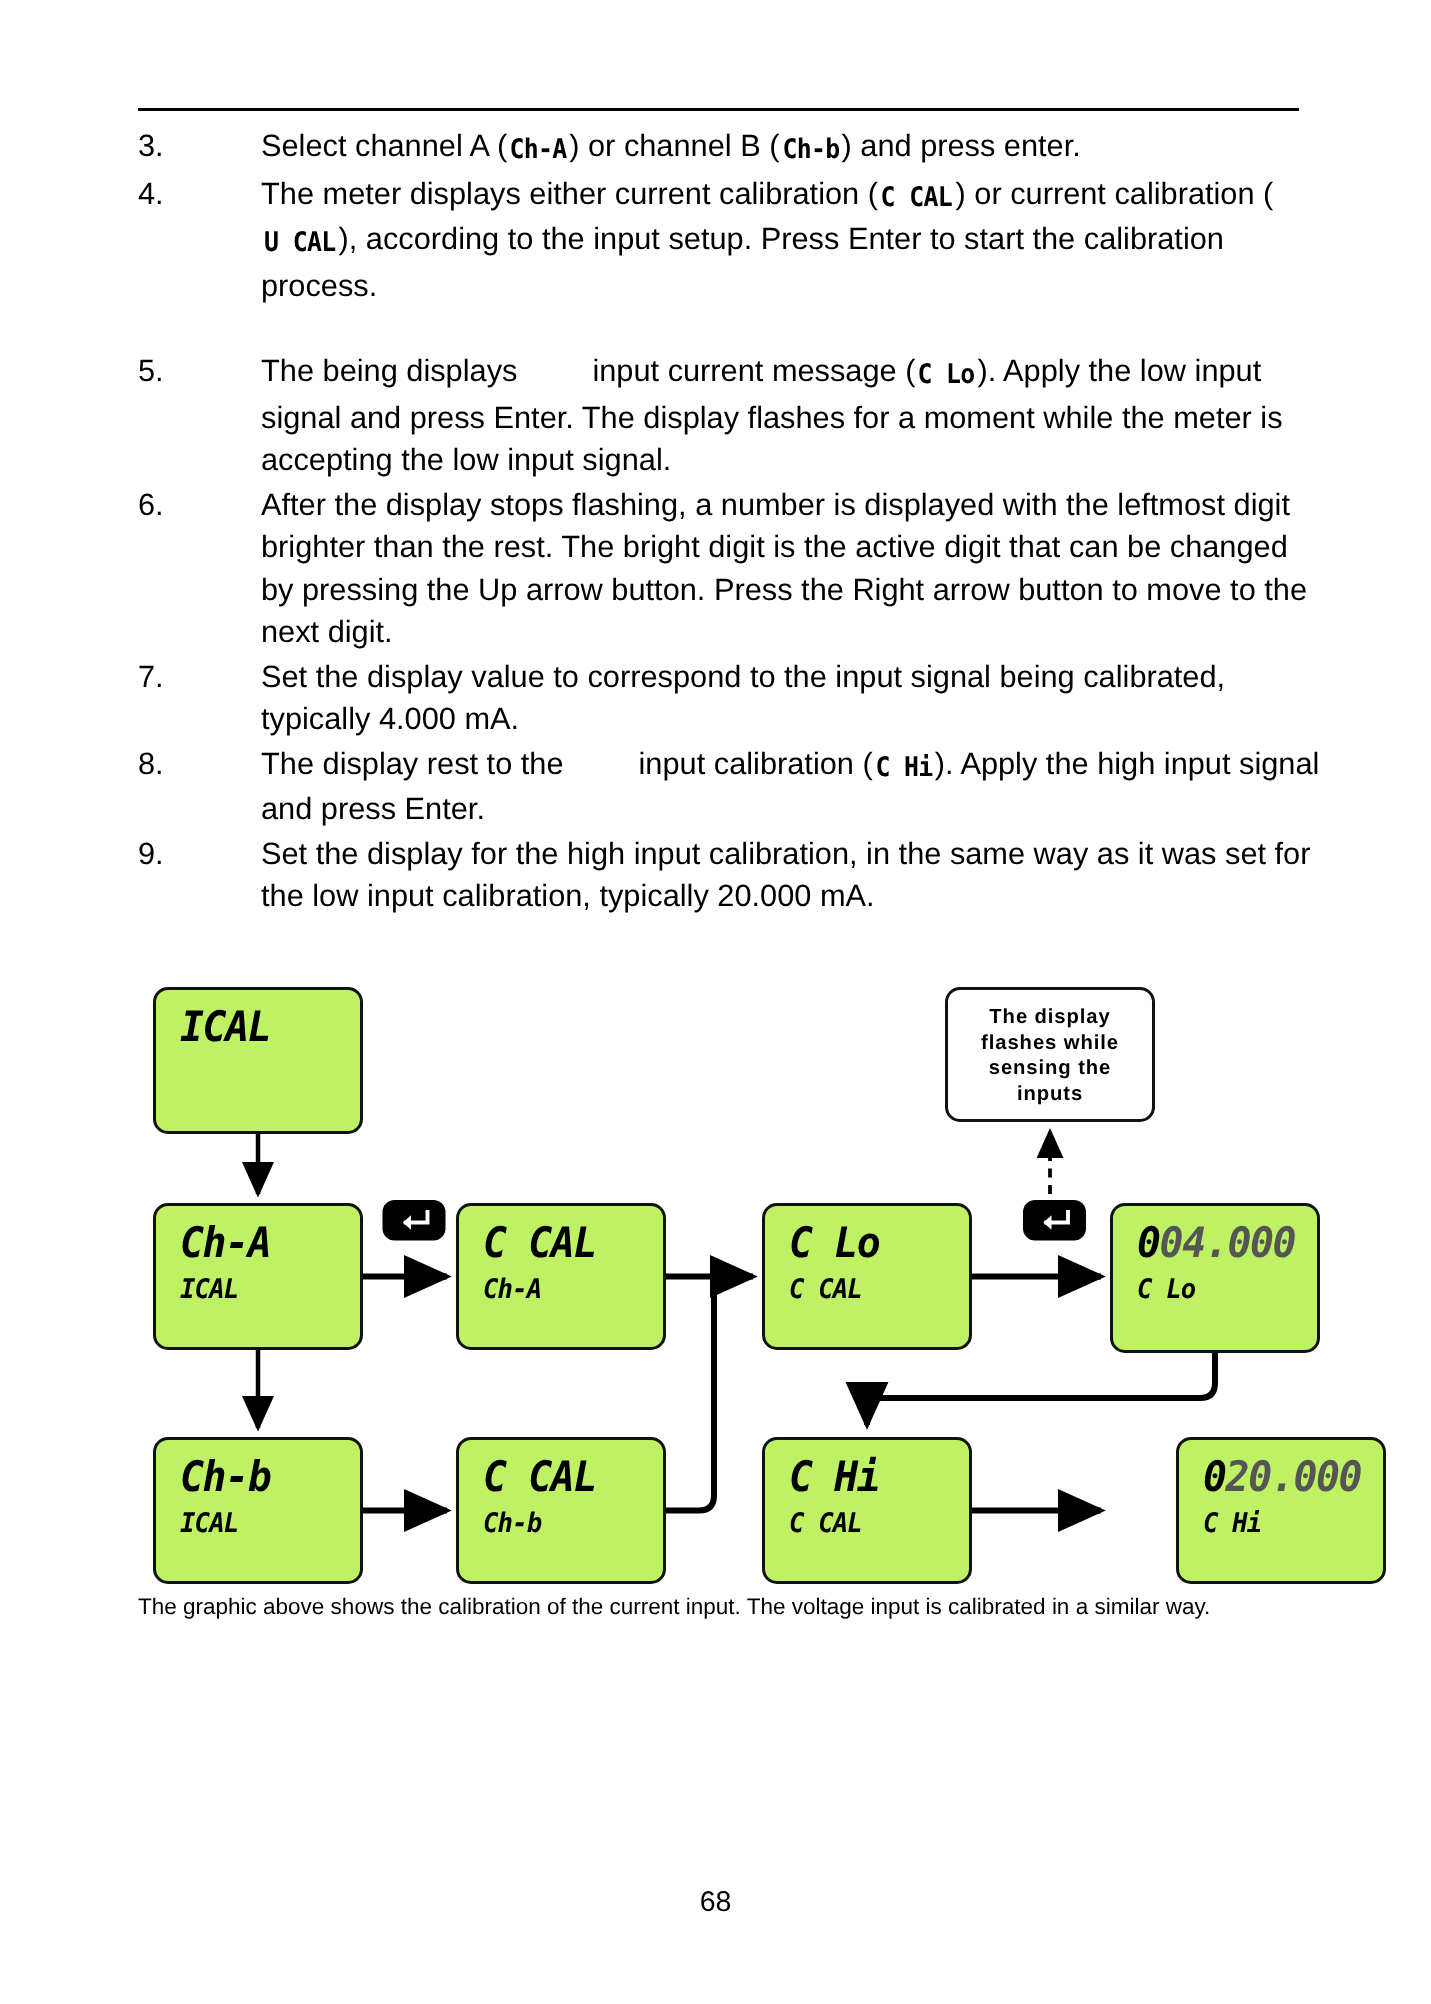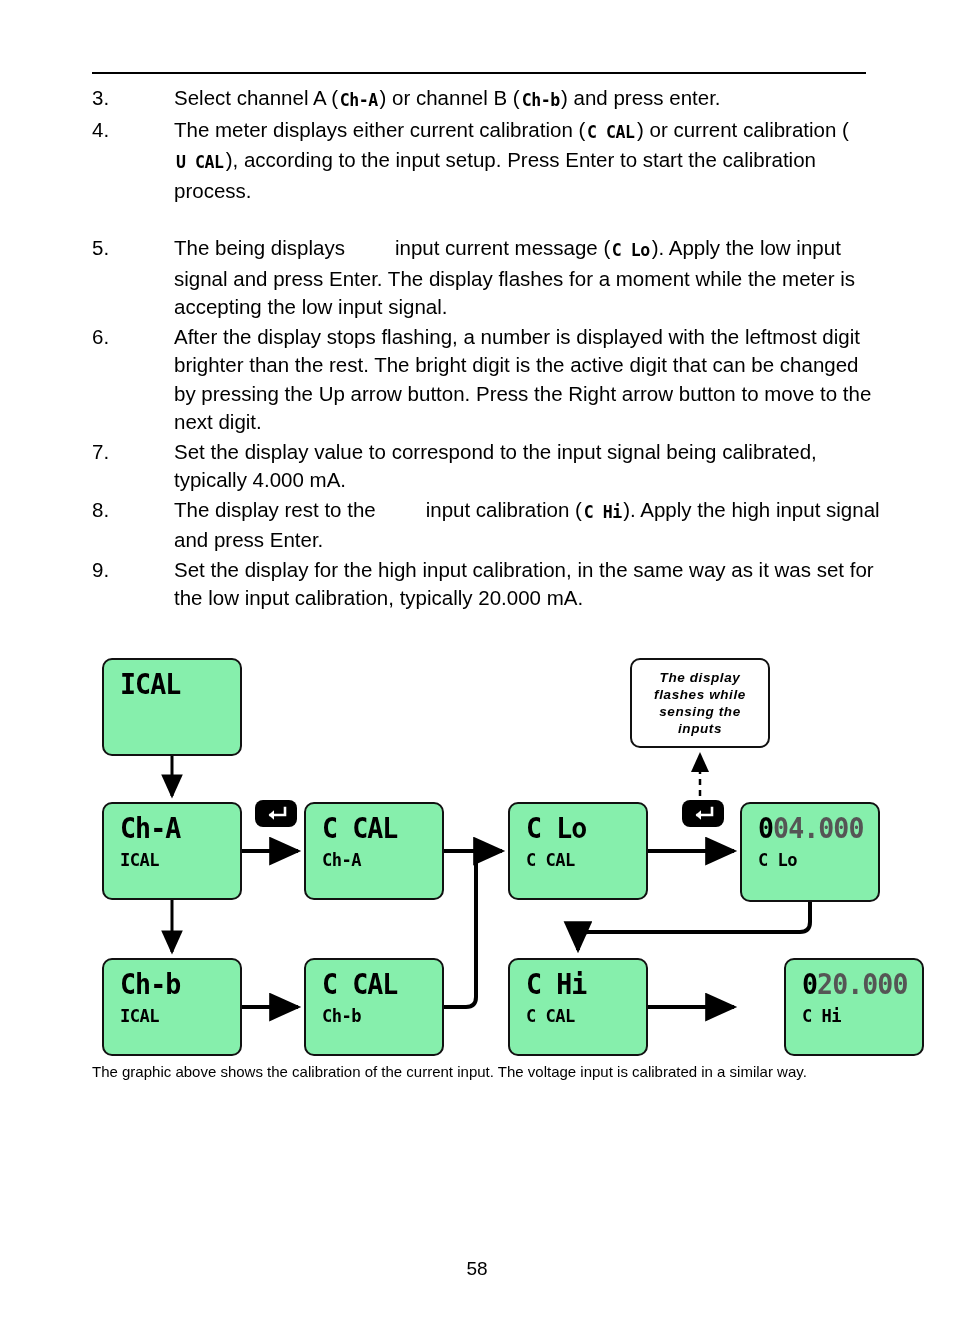--- a/index.html
+++ b/index.html
@@ -76,26 +76,27 @@
     left: 92px;
     top: 650px;
     width: 800px;
     height: 410px;
   }
   .node {
     position: absolute;
     box-sizing: border-box;
     border: 2px solid #111;
     border-radius: 10px;
-    background: #86efac;
+    background: #bef264;
     display: flex;
     flex-direction: column;
     justify-content: flex-start;
     padding-top: 8px;
     padding-left: 16px;
+    font-style: italic;
   }
   .node .big {
     font-family: "DejaVu Sans Mono", monospace;
     font-weight: bold;
     font-size: 28px;
     letter-spacing: -1px;
     line-height: 34px;
     transform: scaleX(0.95);
     transform-origin: left center;
     white-space: pre;
@@ -121,21 +122,20 @@
     background: #fff;
     display: flex;
     align-items: center;
     justify-content: center;
     text-align: center;
     font-size: 13.5px;
     line-height: 17px;
     letter-spacing: 0.6px;
     font-weight: bold;
     padding: 4px 6px;
-    font-style: italic;
   }
 
   
   .enterkey {
     position: absolute;
     width: 42px;
     height: 27px;
     background: #000;
     border-radius: 8px;
     display: flex;
@@ -298,13 +298,13 @@
           <path d="M10,4.2 L4.6,9 L10,13.8 z" fill="#fff"></path>
         </svg>
       </div>
     </div>
 </div>
 
 <div class="caption">
   <span>The graphic above shows the calibration of the current input. The voltage input is calibrated in a similar way.</span>
 </div>
 
-<div class="page-number">58</div>
+<div class="page-number">68</div>
 
 </body></html>

